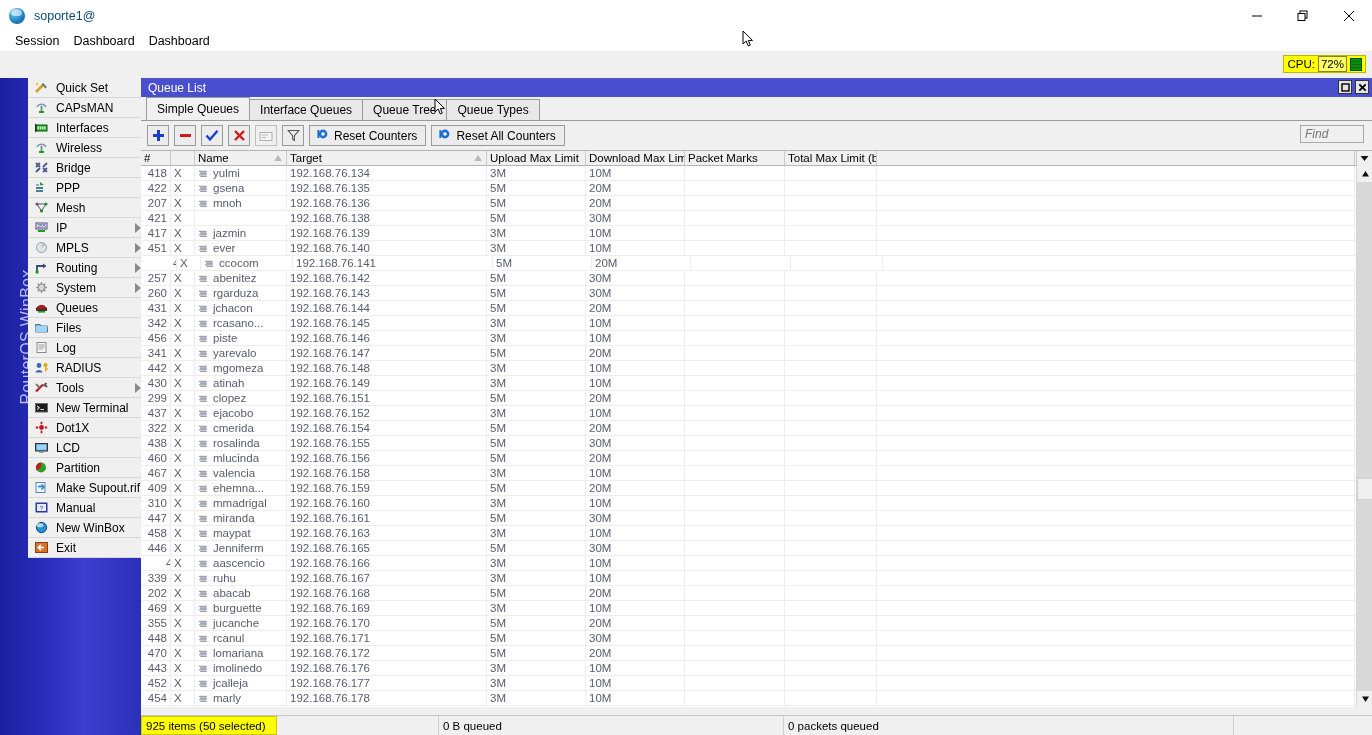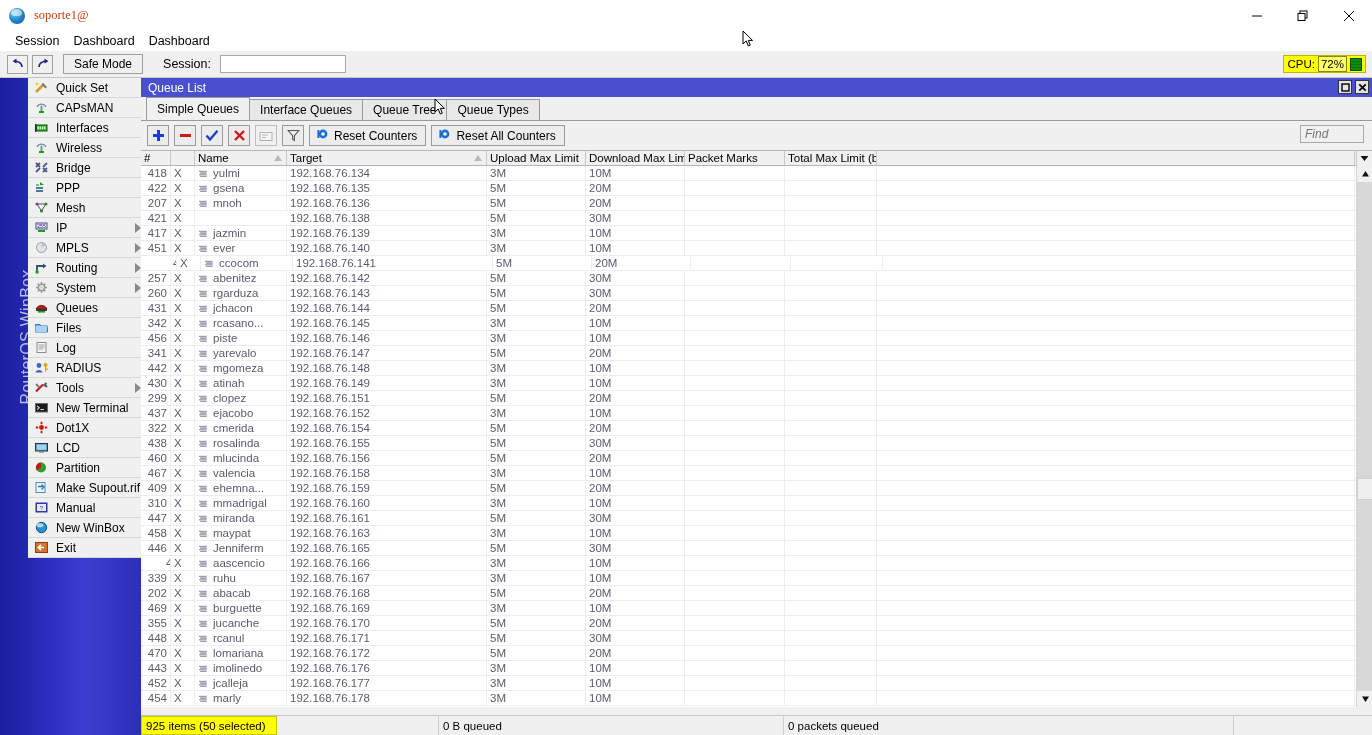--- a/index.html
+++ b/index.html
@@ -22,21 +22,21 @@
   }
   .win-icon {
     margin-left: 9px; width: 16px; height: 16px; border-radius: 50%;
     background: radial-gradient(circle at 35% 30%, #7fd3f7 0%, #2a8fd0 45%, #0b4f86 100%);
     position: relative; flex: none;
   }
   .win-icon::after {
     content: ""; position: absolute; left: 2px; top: 1px; width: 11px; height: 7px;
     border-radius: 50% 50% 40% 40%; background: rgba(255,255,255,0.55);
   }
-  .win-user { margin-left: 9px; font-size: 12.5px; color: #c2410c; font-family: Liberation Serif, serif; }
+  .win-user { margin-left: 9px; font-size: 12.5px; color: #0c4a6e; }
   .win-title { position: absolute; left: 195px; top: 8px; font-size: 12.5px; color: #111; white-space: nowrap; }
   .win-ctrls { position: absolute; right: 0; top: 0; height: 31px; display: flex; }
   .win-btn {
     width: 46px; height: 31px; display: flex; align-items: center; justify-content: center;
     color: #000;
   }
   .win-btn svg { display: block; }
 
   
   .menubar {
@@ -224,37 +224,20 @@
       </div>
     </div>
   </div>
 
   <div class="menubar">
     <div class="mi">Session</div>
     <div class="mi">Dashboard</div>
     <div class="mi">Dashboard</div>
   </div>
 
-  <div class="toolbar">
-    <div class="tb-sq">
-      <svg width="14" height="12" viewBox="0 0 14 12">
-        <path d="M11 9 C11 4.5 6.5 3 3 3.2" fill="none" stroke="#1a237e" stroke-width="1.6"></path>
-        <path d="M5.5 0.6 L1.6 3.3 L5.4 5.6 Z" fill="#1a237e"></path>
-      </svg>
-    </div>
-    <div class="tb-sq">
-      <svg width="14" height="12" viewBox="0 0 14 12">
-        <path d="M3 9 C3 4.5 7.5 3 11 3.2" fill="none" stroke="#1a237e" stroke-width="1.6"></path>
-        <path d="M8.5 0.6 L12.4 3.3 L8.6 5.6 Z" fill="#1a237e"></path>
-      </svg>
-    </div>
-    <div class="tb-safe">Safe Mode</div>
-    <div class="tb-sess-label">Session:</div>
-    <input class="tb-sess-input" type="text" value="" placeholder="" style="">
-  </div>
 
   <div class="cpu-box">
     <span>CPU:</span>
     <span class="cpu-val">72%</span>
     <span class="cpu-bar"></span>
   </div>
 
   <div class="sidebar">
     <div class="sb-rail">
       <div class="sb-vert">RouterOS WinBox</div>

